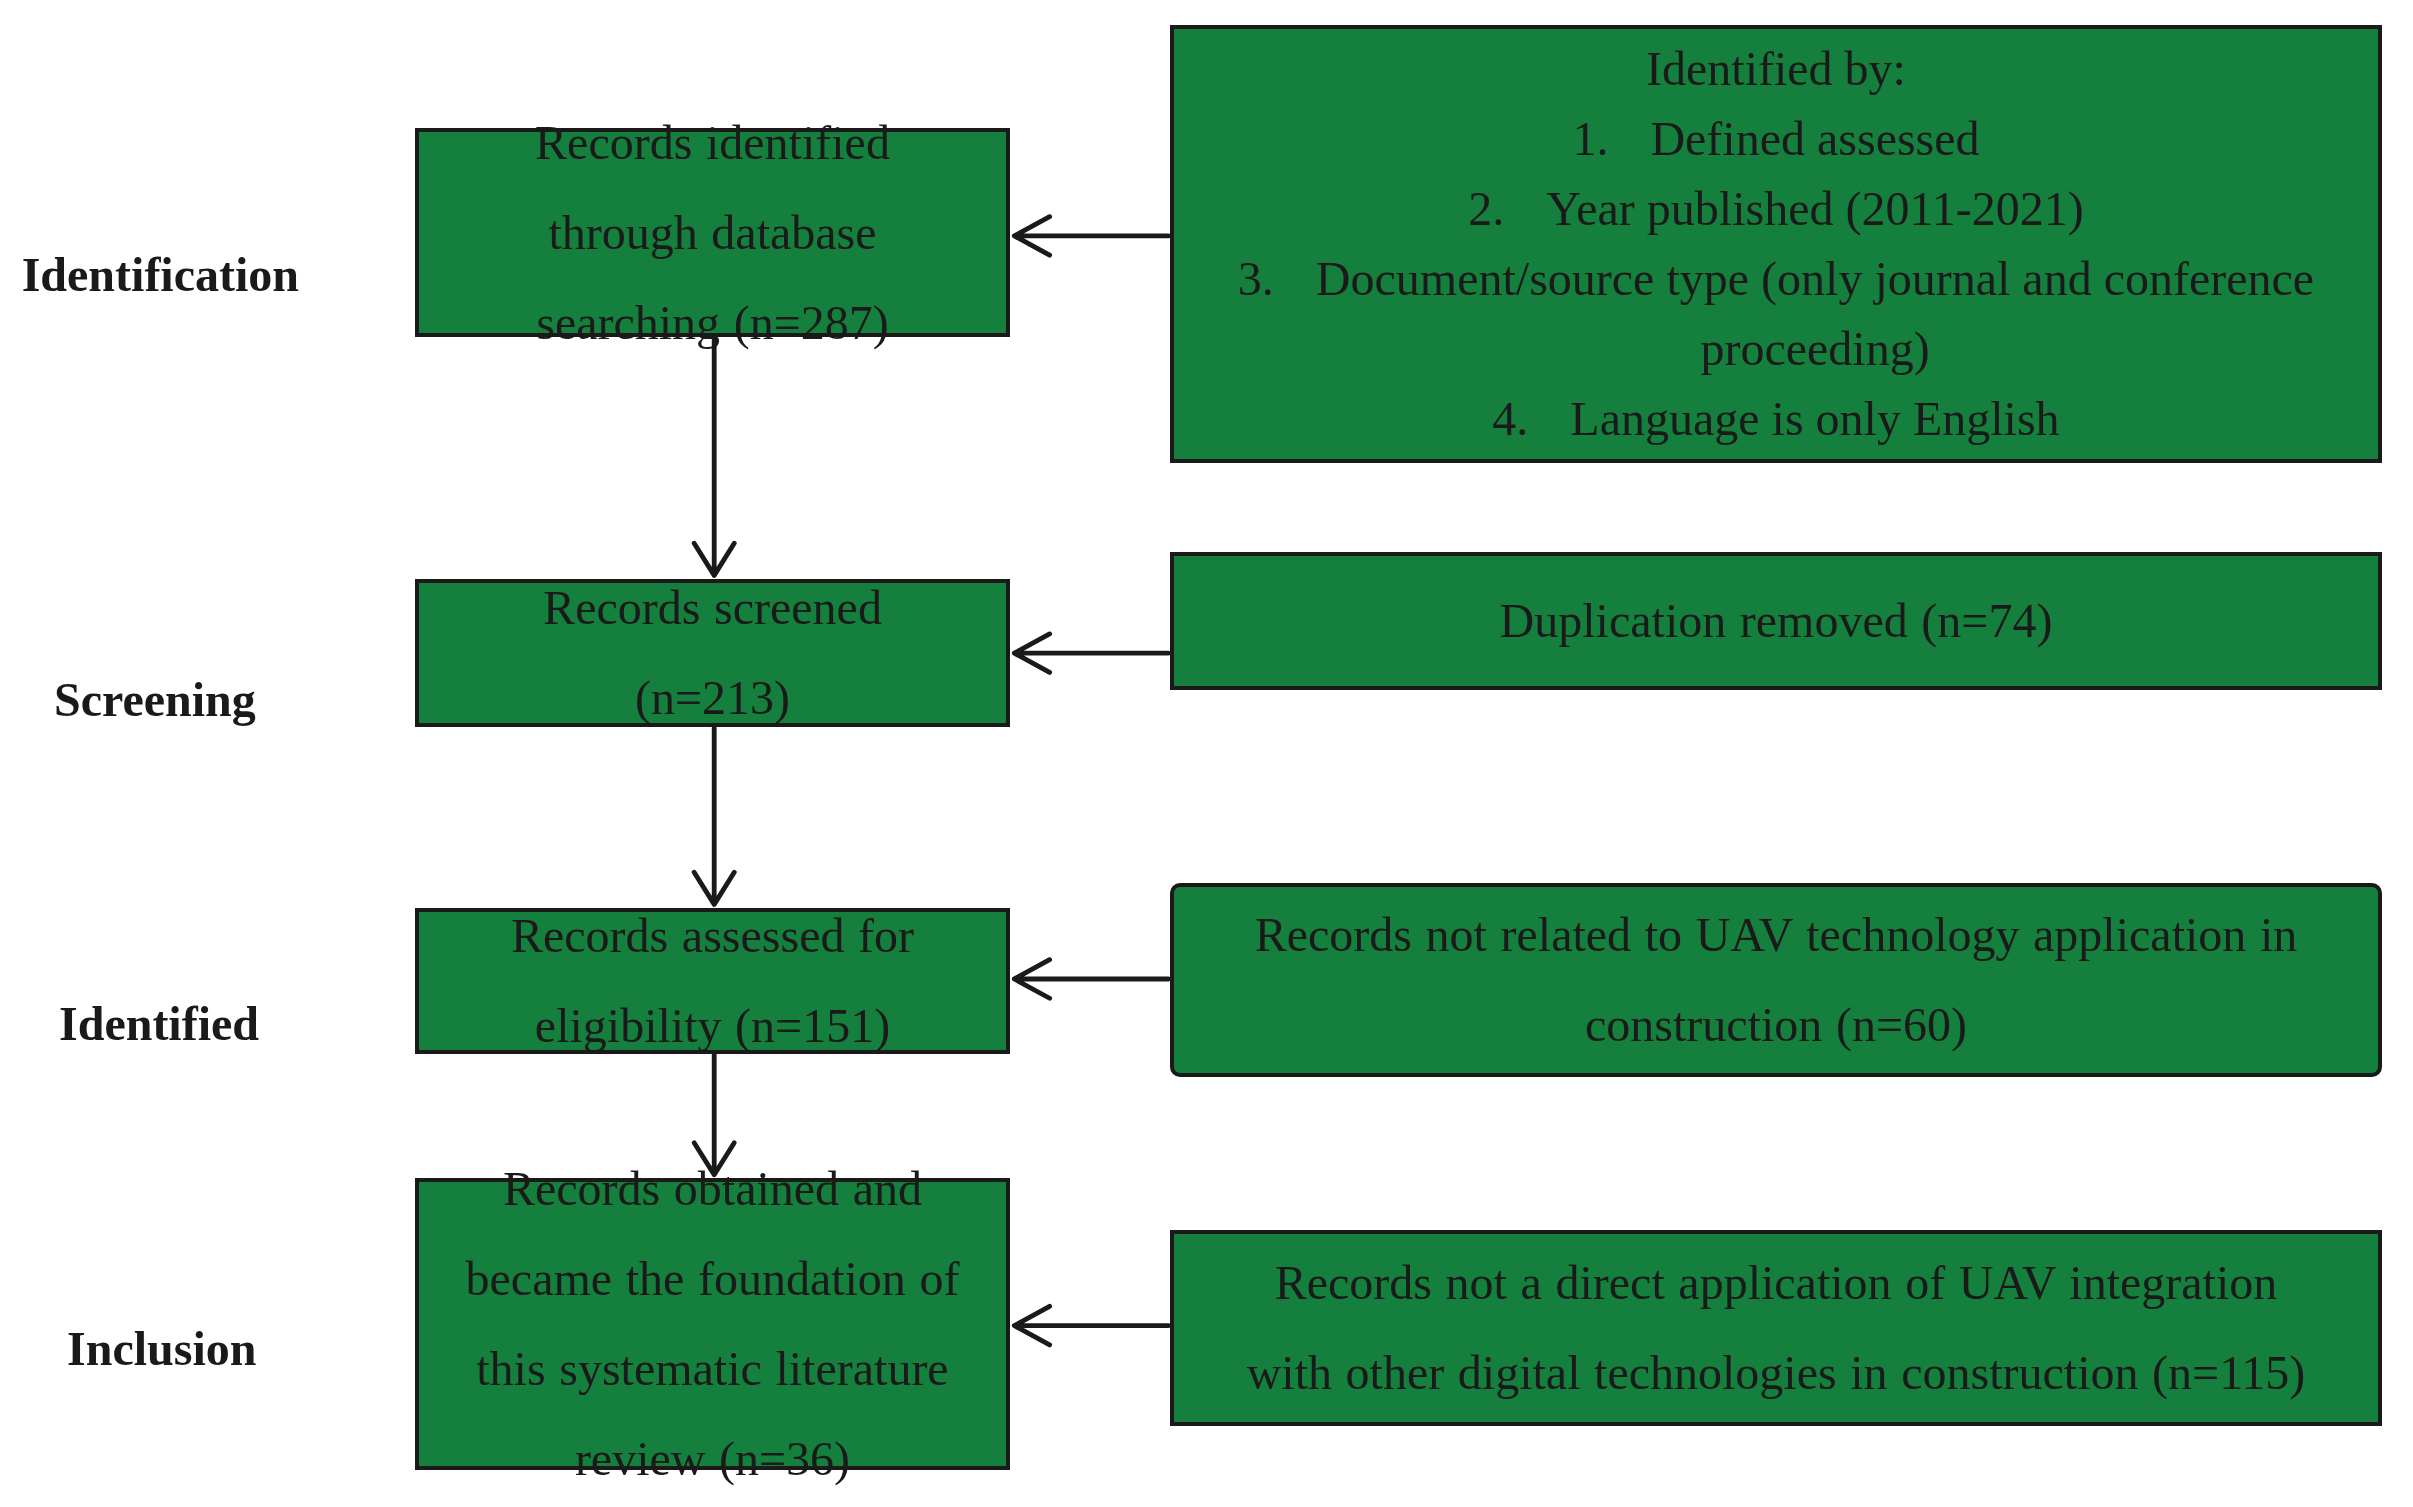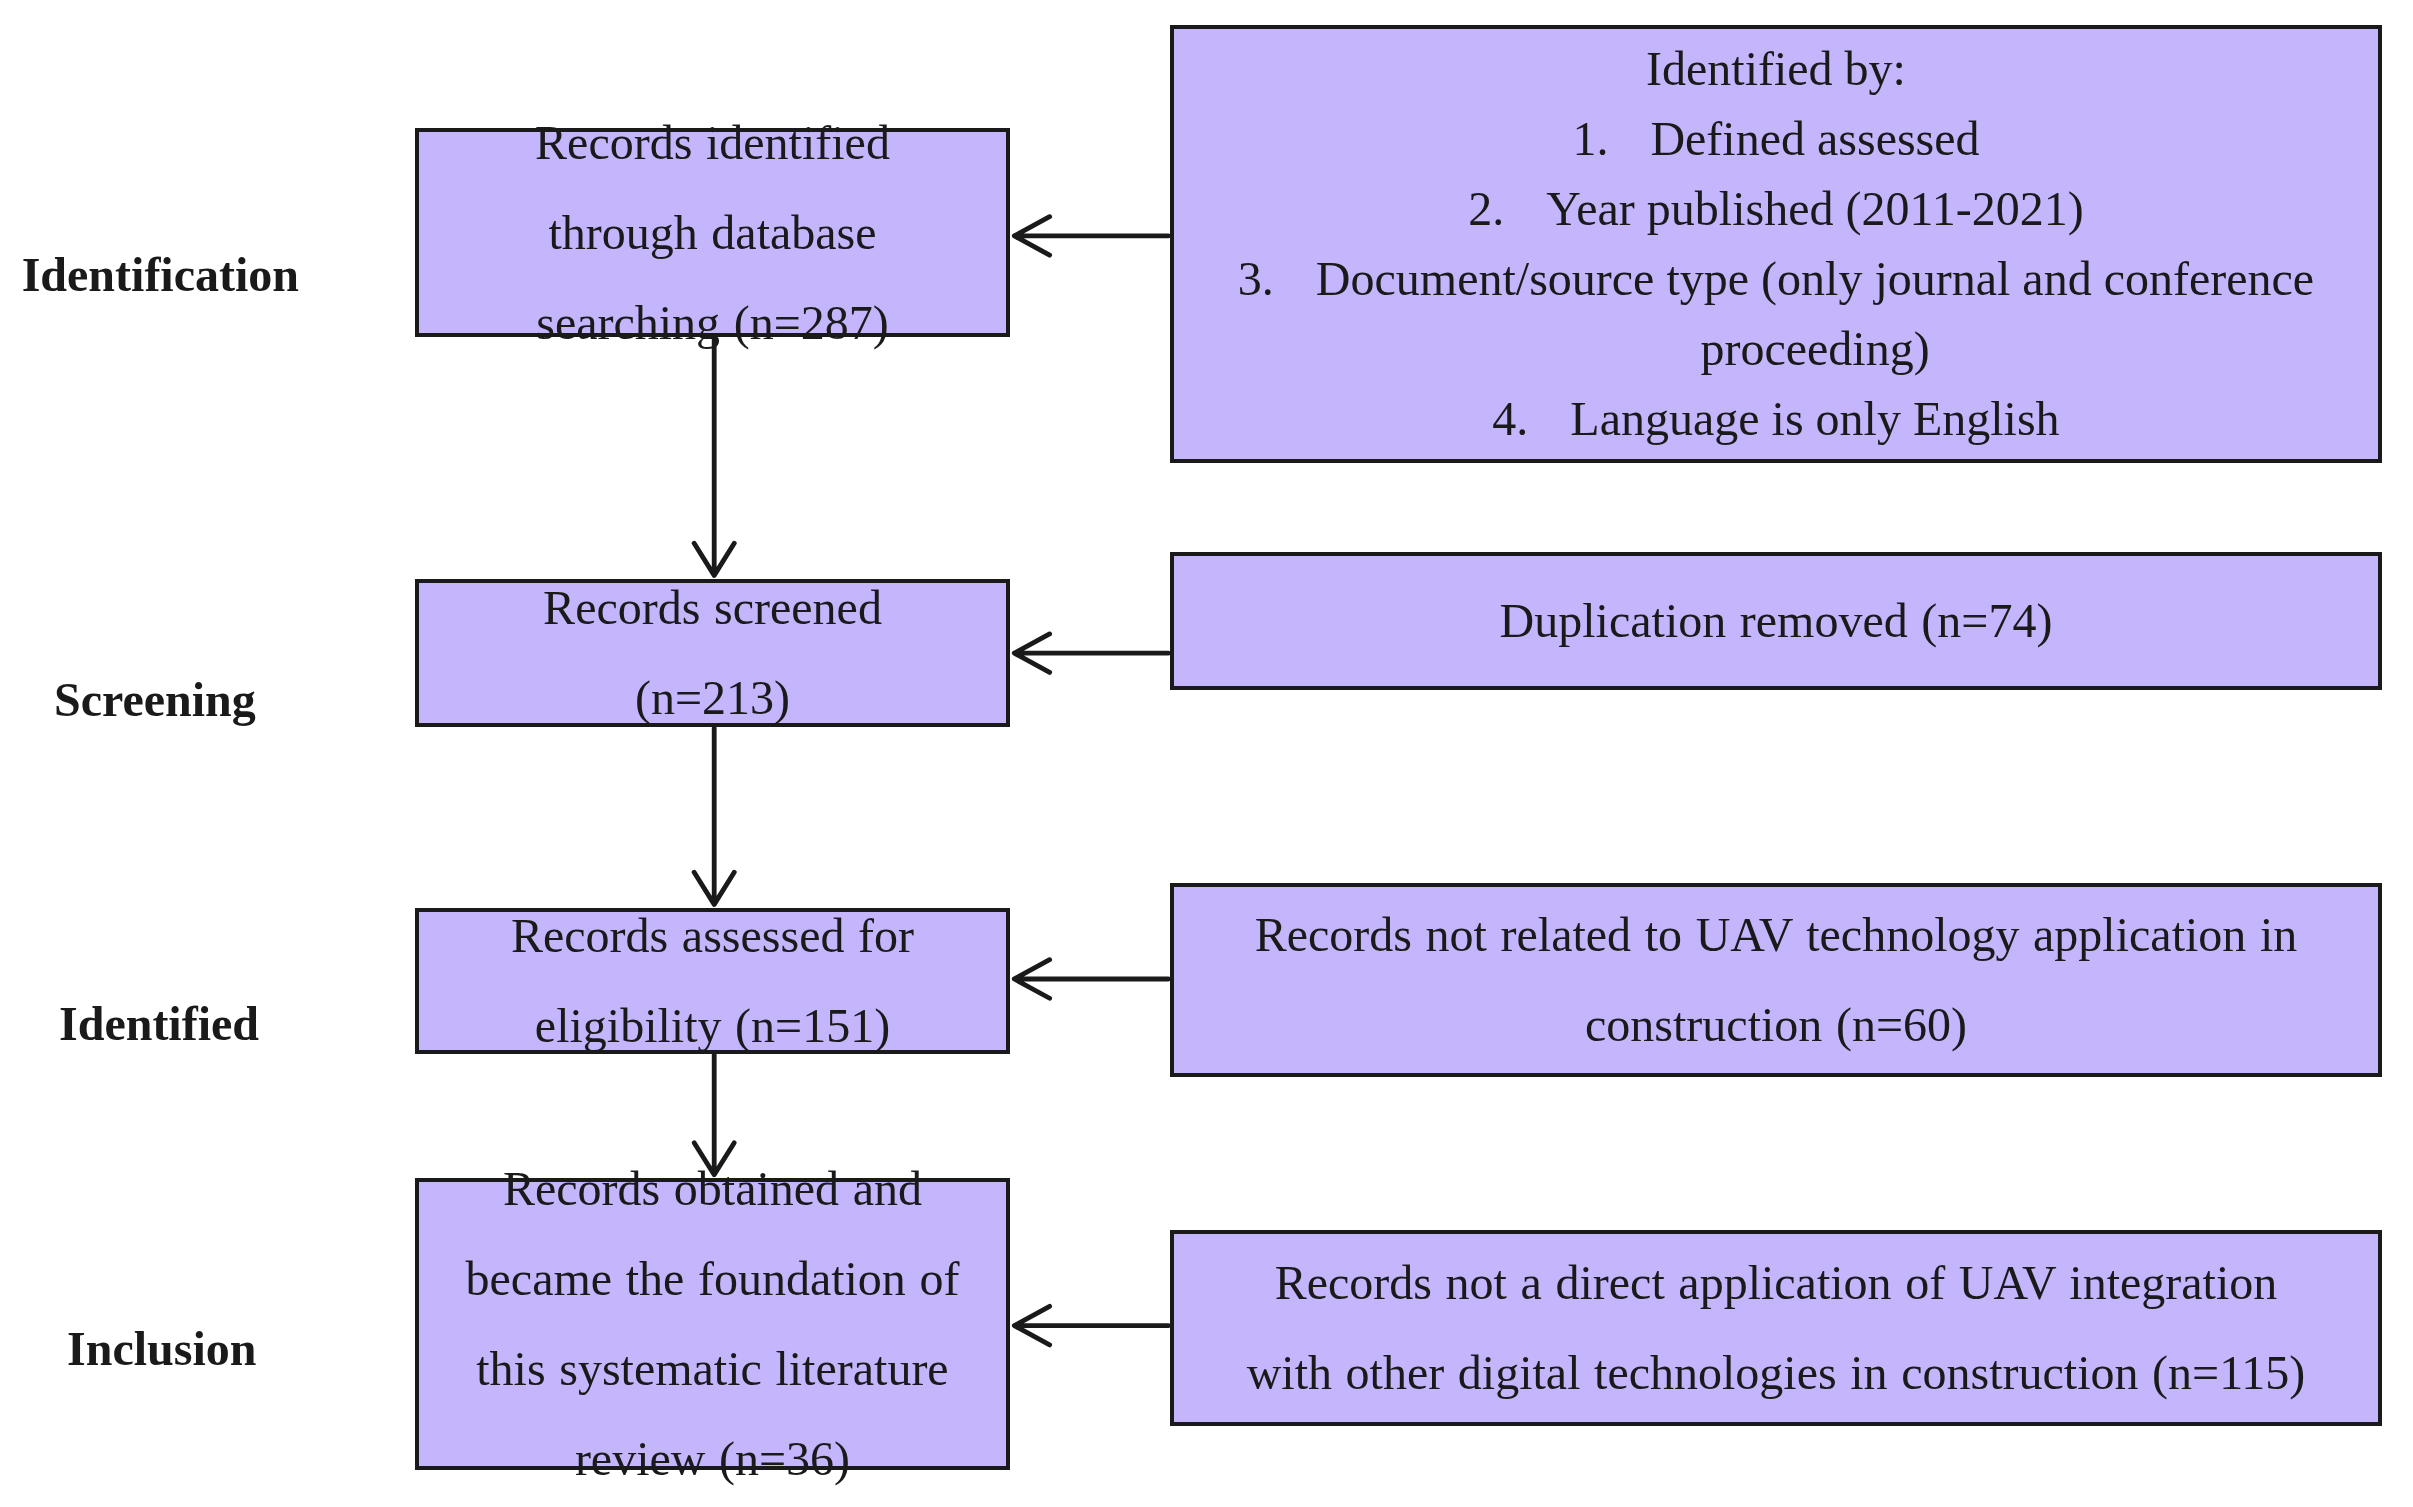--- a/index.html
+++ b/index.html
@@ -30,21 +30,21 @@
     font-weight: bold;
     line-height: 70px;
     white-space: nowrap;
     color: #1a1a1a;
     margin-top: 44px;
   }
   .flow-box {
     position: absolute;
     box-sizing: border-box;
     border: 4.8px solid #1a1a1a;
-    background: #c4b5fd;
+    background: #15803d;
     display: flex;
     align-items: center;
     justify-content: center;
     text-align: center;
   }
   .box-text {
     font-size: 48px;
     line-height: 90px;
     white-space: pre-line;
     text-align: center;
@@ -54,21 +54,21 @@
   
   .pbox { left: 415px; width: 595px; }
   #pbox-1 { top: 128px;  height: 209px; }
   #pbox-2 { top: 579px;  height: 148px; }
   #pbox-3 { top: 908px; height: 146px; }
   #pbox-4 { top: 1178px; height: 292px; }
   
   .sbox { left: 1170px; width: 1212px; }
   #sbox-1 { top: 25px;   height: 438px; flex-direction: column; }
   #sbox-2 { top: 552px;  height: 138px; justify-content: center; }
-  #sbox-3 { top: 883px; height: 194px; }
+  #sbox-3 { top: 883px; height: 194px; border-radius: 10px; }
   #sbox-4 { top: 1230px; height: 196px; }
   
   .criteria-title {
     font-size: 48px;
     line-height: 70px;
     text-align: center;
     color: #1a1a1a;
   }
   .criteria-row {
     display: flex;

